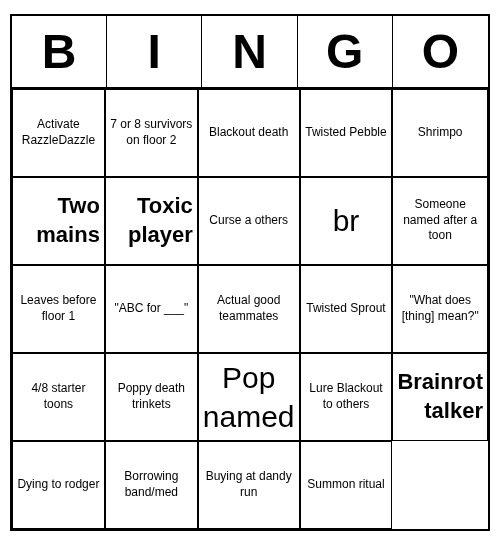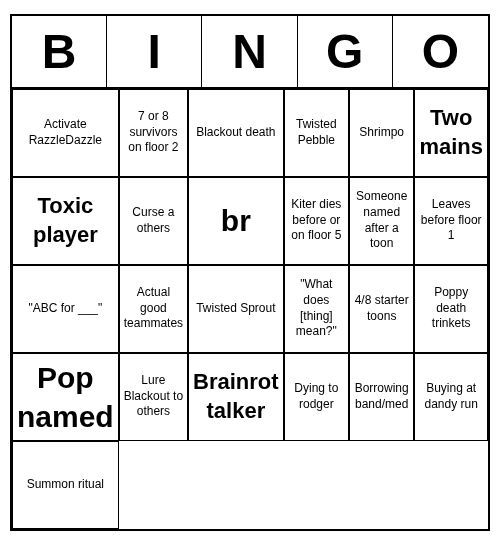--- a/index.html
+++ b/index.html
@@ -24,42 +24,43 @@
     .bingo-letter {
       text-align: center;
       font-size: 48px;
       font-weight: bold;
       padding: 8px 0;
       border-right: 1px solid #000;
     }
     .bingo-letter:last-child { border-right: none; }
     .bingo-grid {
       display: grid;
-      grid-template-columns: repeat(6, 1fr);
+      grid-template-columns: repeat(5, 1fr);
       grid-template-rows: repeat(5, 1fr);
     }
     .bingo-cell {
       border: 1px solid #000;
       min-height: 88px;
       display: flex;
       align-items: center;
       justify-content: center;
       text-align: center;
       padding: 4px;
       font-size: 12px;
       line-height: 1.3;
       position: relative;
     }
     .bingo-cell.large-text {
       font-size: 22px;
       font-weight: bold;
+      text-align: right;
     }
     .bingo-cell.xlarge-text {
       font-size: 30px;
-      font-weight: bold;
+      font-weight: normal;
     }
     .bingo-cell span {
       display: block;
     }
   </style>
 </head>
 <body>
 
 <div class="bingo-card">
   <div class="bingo-header">
@@ -89,23 +90,20 @@
         <span>Two mains</span>
       </div>
       <div class="bingo-cell large-text">
         <span>Toxic player</span>
       </div>
       <div class="bingo-cell">
         <span>Curse a others</span>
       </div>
       <div class="bingo-cell xlarge-text">
         <span>br</span>
-      </div>
-      <div class="bingo-cell">
-        <span>Kiter dies before or on floor 5</span>
       </div>
       <div class="bingo-cell">
         <span>Someone named after a toon</span>
       </div>
       <div class="bingo-cell">
         <span>Leaves before floor 1</span>
       </div>
       <div class="bingo-cell">
         <span>"ABC for ___"</span>
       </div>

